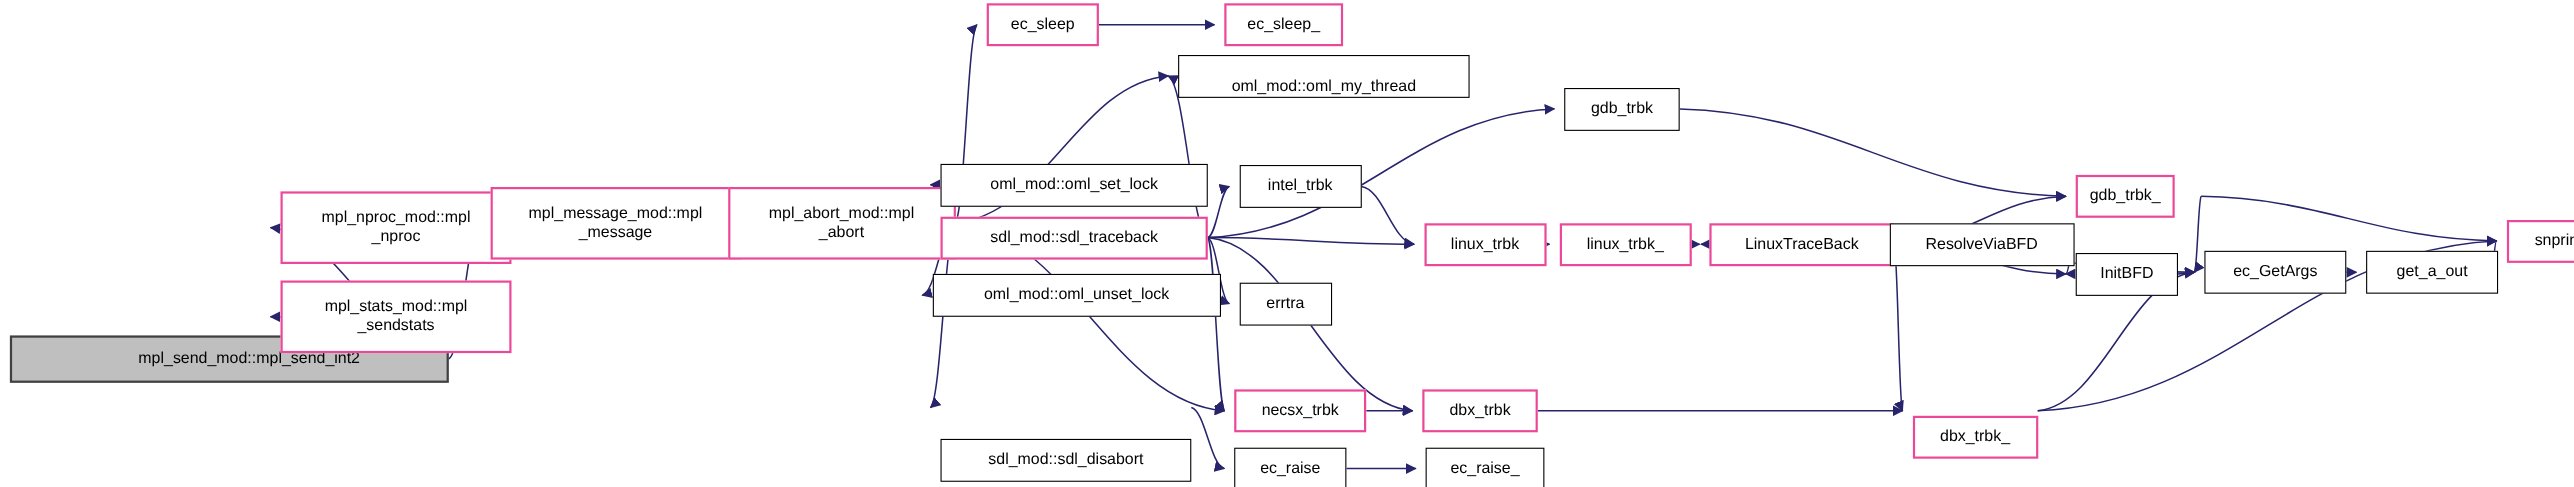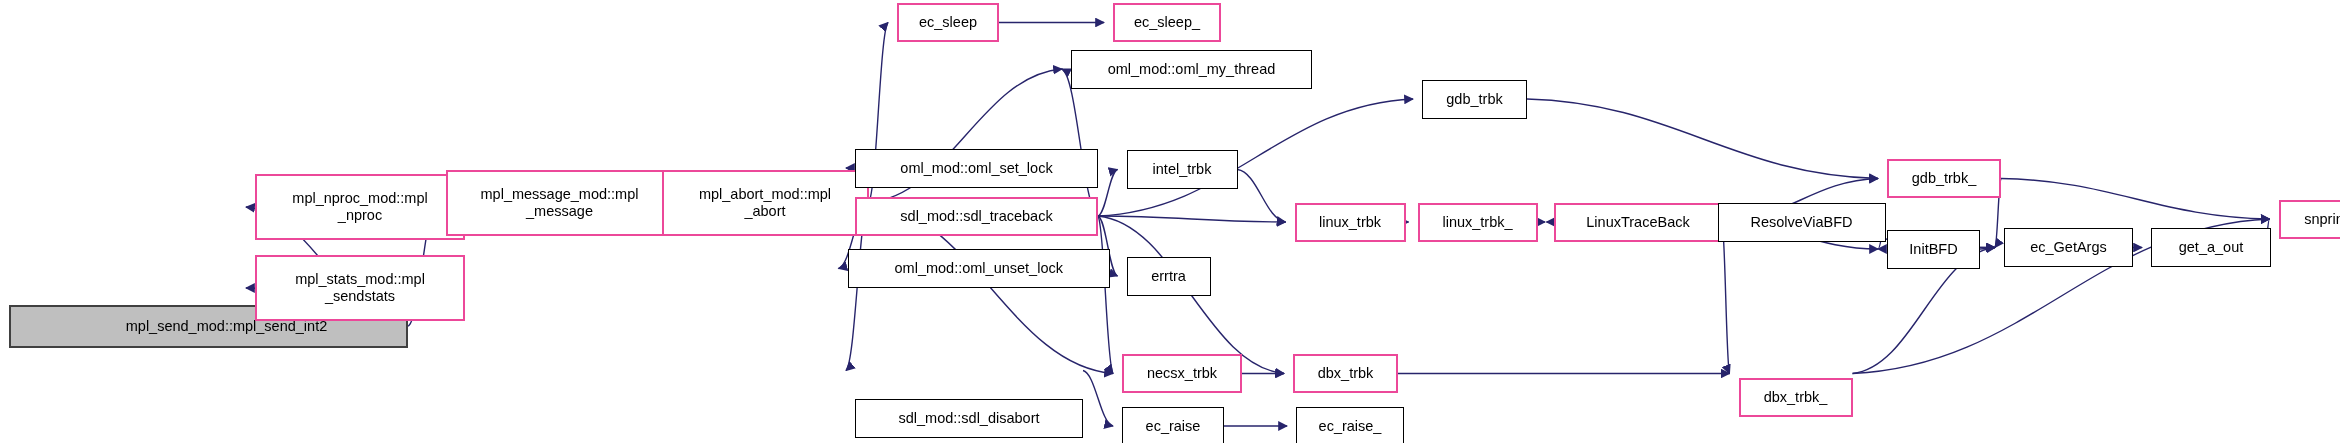--- a/index.html
+++ b/index.html
@@ -112,35 +112,35 @@
       <div class="node thick" style="left: 255px; top: 174px; width: 210px; height: 66px;"><span>mpl_nproc_mod::mpl
 _nproc</span></div>
       <div class="node thick" style="left: 255px; top: 255px; width: 210px; height: 66px;"><span>mpl_stats_mod::mpl
 _sendstats</span></div>
       <div class="node thick" style="left: 445.5px; top: 169.5px; width: 228px; height: 66px;"><span>mpl_message_mod::mpl
 _message</span></div>
       <div class="node thick" style="left: 661.5px; top: 169.5px; width: 207px; height: 66px;"><span>mpl_abort_mod::mpl
 _abort</span></div>
       <div class="node thick" style="left: 897px; top: 3px; width: 102px; height: 39px;"><span>ec_sleep</span></div>
       <div class="node thick" style="left: 1113px; top: 3px; width: 108px; height: 39px;"><span>ec_sleep_</span></div>
-      <div class="node" style="left: 1071px; top: 49.5px; width: 241px; height: 39px;"><span>oml_mod::oml_my_thread</span></div>
+      <div class="node" style="left: 1071px; top: 49.5px; width: 265px; height: 39px; align-items: flex-end;"><span>oml_mod::oml_my_thread</span></div>
       <div class="node" style="left: 855px; top: 148.5px; width: 243px; height: 39px;"><span>oml_mod::oml_set_lock</span></div>
       <div class="node thick" style="left: 855px; top: 196.5px; width: 243px; height: 39px;"><span>sdl_mod::sdl_traceback</span></div>
       <div class="node" style="left: 847.5px; top: 249px; width: 262.5px; height: 39px;"><span>oml_mod::oml_unset_lock</span></div>
       <div class="node" style="left: 855px; top: 351px; width: 228px; height: 39px; margin-top: 48px;"><span>sdl_mod::sdl_disabort</span></div>
       <div class="node" style="left: 1126.5px; top: 150px; width: 111px; height: 39px;"><span>intel_trbk</span></div>
       <div class="node" style="left: 1126.5px; top: 256.5px; width: 84px; height: 39px;"><span>errtra</span></div>
       <div class="node thick" style="left: 1122px; top: 354px; width: 120px; height: 39px;"><span>necsx_trbk</span></div>
       <div class="node" style="left: 1122px; top: 406.5px; width: 102px; height: 39px;"><span>ec_raise</span></div>
       <div class="node" style="left: 1422px; top: 79.5px; width: 105px; height: 39px;"><span>gdb_trbk</span></div>
       <div class="node thick" style="left: 1294.5px; top: 202.5px; width: 111px; height: 39px;"><span>linux_trbk</span></div>
       <div class="node thick" style="left: 1417.5px; top: 202.5px; width: 120px; height: 39px;"><span>linux_trbk_</span></div>
       <div class="node thick" style="left: 1554px; top: 202.5px; width: 168px; height: 39px;"><span>LinuxTraceBack</span></div>
       <div class="node" style="left: 1717.5px; top: 202.5px; width: 168px; height: 39px;"><span>ResolveViaBFD</span></div>
-      <div class="node thick" style="left: 1887px; top: 159px; width: 114px; height: 39px;"><span>gdb_trbk_</span></div>
+      <div class="node thick" style="left: 1887px; top: 159px; width: 90px; height: 39px;"><span>gdb_trbk_</span></div>
       <div class="node" style="left: 1887px; top: 229.5px; width: 93px; height: 39px;"><span>InitBFD</span></div>
       <div class="node" style="left: 2004px; top: 228px; width: 129px; height: 39px;"><span>ec_GetArgs</span></div>
       <div class="node" style="left: 2151px; top: 228px; width: 120px; height: 39px;"><span>get_a_out</span></div>
       <div class="node thick" style="left: 2278.5px; top: 199.5px; width: 99px; height: 39px;"><span>snprintf</span></div>
       <div class="node thick" style="left: 1293px; top: 354px; width: 105px; height: 39px;"><span>dbx_trbk</span></div>
       <div class="node thick" style="left: 1738.5px; top: 354px; width: 114px; height: 39px; margin-top: 24px;"><span>dbx_trbk_</span></div>
       <div class="node" style="left: 1296px; top: 406.5px; width: 108px; height: 39px;"><span>ec_raise_</span></div>
     </div>
 </div>
 

